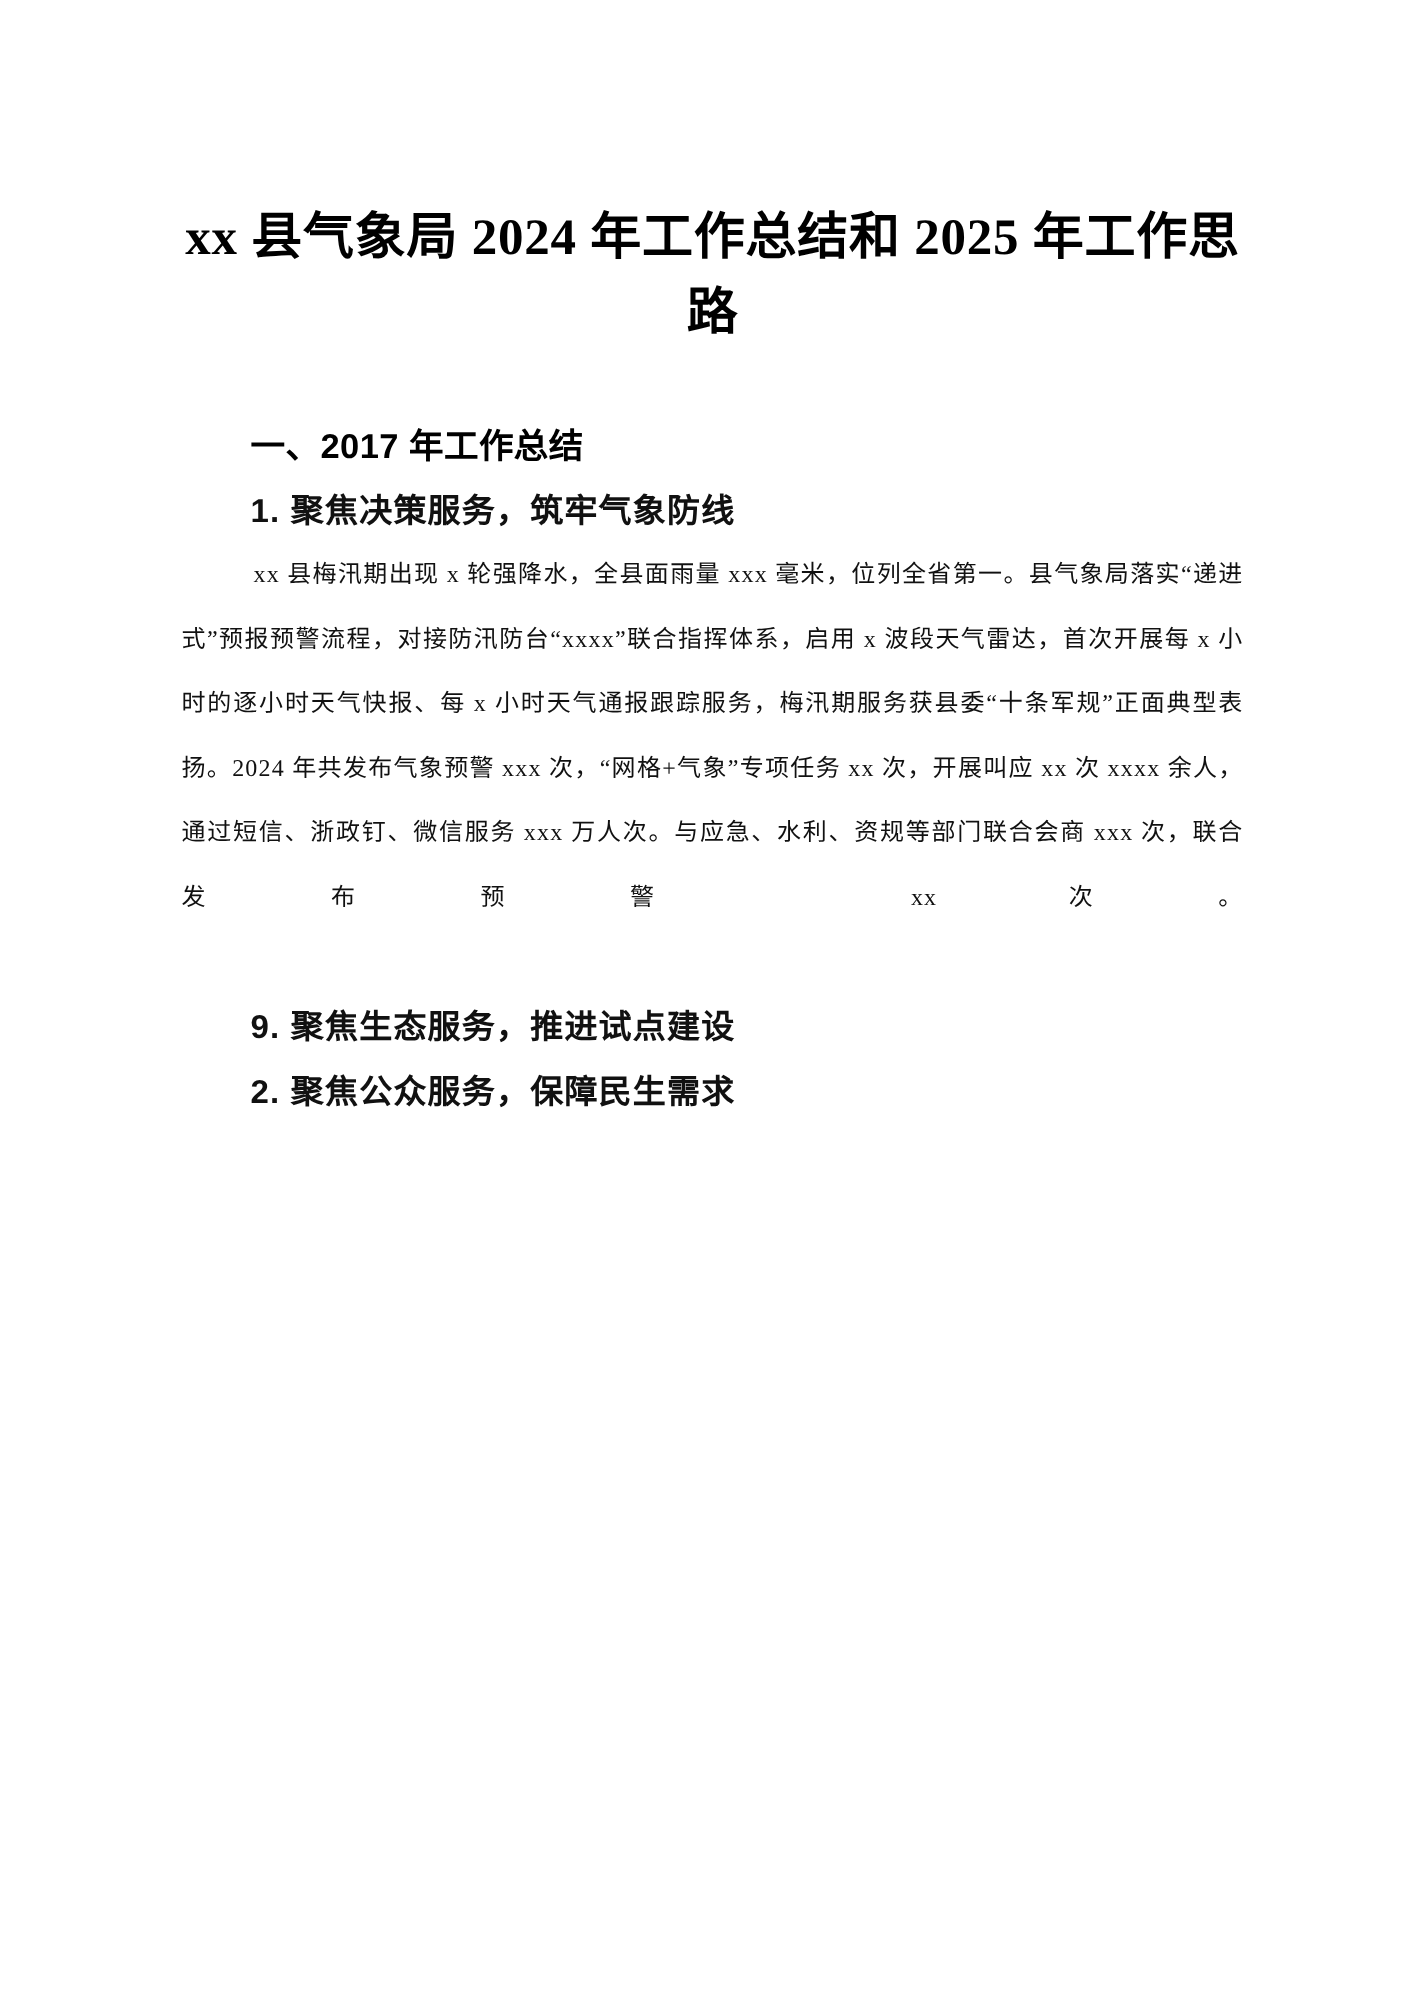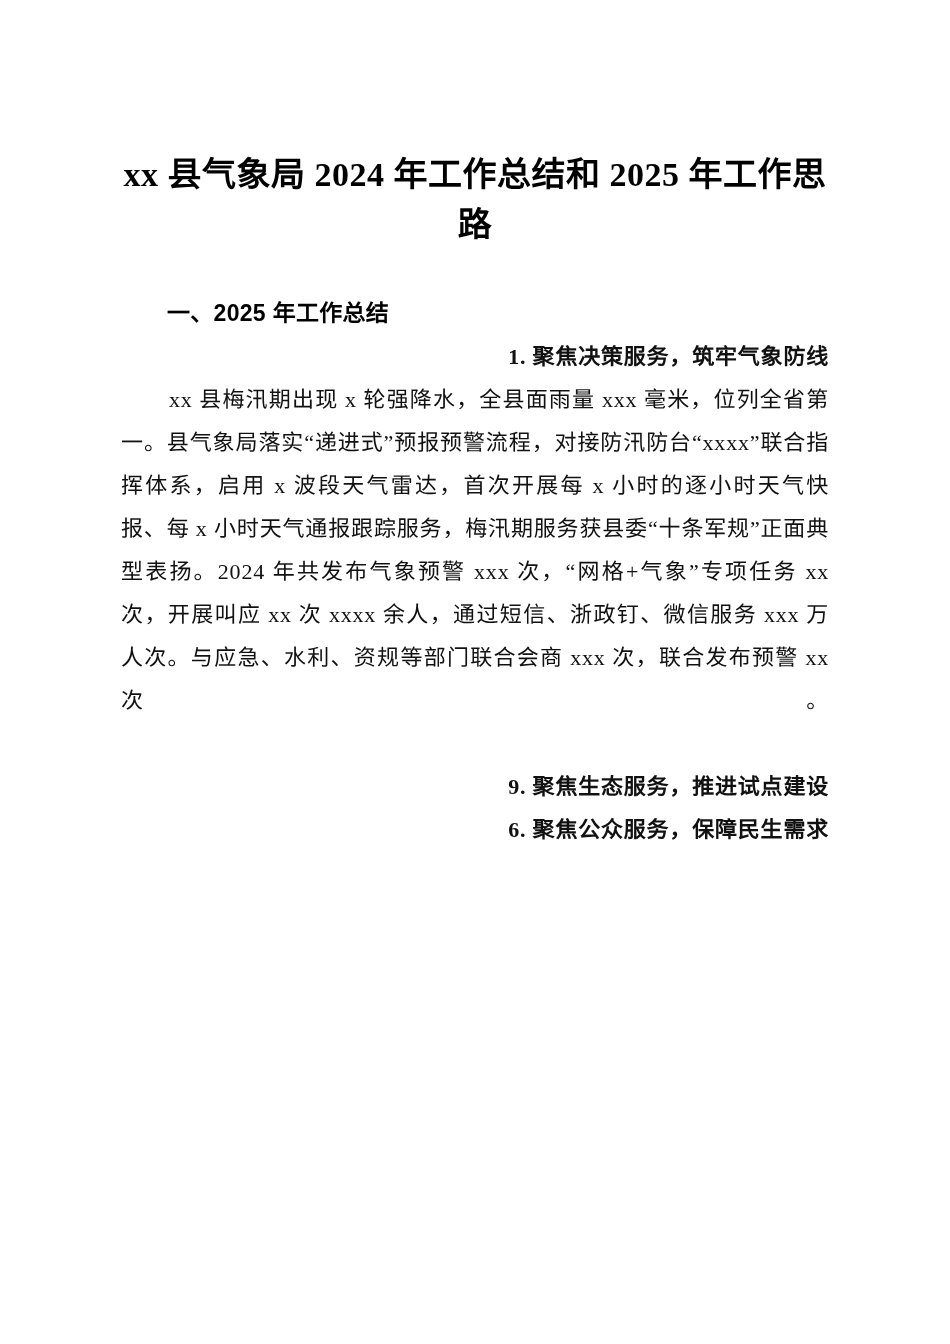--- a/index.html
+++ b/index.html
@@ -14,21 +14,21 @@
     width: 950px;
     height: 1344px;
     background: #ffffff;
     overflow: hidden;
     box-sizing: border-box;
   }
 
   .content {
     position: absolute;
     left: 121px;
-    top: 16px;
+    top: 0;
     width: 708px;
   }
 
   
   .doc-title {
     font-family: "Liberation Serif", "DejaVu Serif", serif;
     font-weight: bold;
     font-size: 34px;
     line-height: 50px;
     color: #000000;
@@ -48,34 +48,33 @@
     line-height: 43px;
     color: #000000;
     margin: 0;
     padding-top: 42px;
     text-indent: 46px;
     letter-spacing: 0.3px;
   }
 
   
   .sub-heading {
-    font-family: Liberation Serif, serif;
+    font-family: Liberation Sans, sans-serif;
     font-size: 22px;
     line-height: 43px;
     color: #111111;
     margin: 0;
     text-indent: 46px;
     letter-spacing: 0.8px;
-    text-align: right;
   }
 
   
   .body-par {
     font-family: "Liberation Serif", "DejaVu Serif", serif;
-    font-size: 22px;
+    font-size: 16px;
     line-height: 43px;
     color: #111111;
     margin: 0;
     text-indent: 48px;
     text-align: justify;
     text-justify: inter-ideograph;
     letter-spacing: 0.8px;
     word-break: break-all;
   }
 
@@ -87,25 +86,25 @@
   }
 </style>
 </head>
 <body>
 
 <div class="page">
   <div class="content">
 
     <h1 class="doc-title">xx 县气象局 2024 年工作总结和 2025 年工作思路</h1>
 
-    <h2 class="section-heading">一、2025 年工作总结</h2>
+    <h2 class="section-heading">一、2017 年工作总结</h2>
 
     <h3 class="sub-heading">1. 聚焦决策服务，筑牢气象防线</h3>
 
     <p class="body-par">xx 县梅汛期出现 x 轮强降水，全县面雨量 xxx 毫米，位列全省第一。县气象局落实“递进式”预报预警流程，对接防汛防台“xxxx”联合指挥体系，启用 x 波段天气雷达，首次开展每 x 小时的逐小时天气快报、每 x 小时天气通报跟踪服务，梅汛期服务获县委“十条军规”正面典型表扬。2024 年共发布气象预警 xxx 次，“网格+气象”专项任务 xx 次，开展叫应 xx 次 xxxx 余人，通过短信、浙政钉、微信服务 xxx 万人次。与应急、水利、资规等部门联合会商 xxx 次，联合发布预警 xx 次。</p>
 
     <h3 class="sub-heading">9. 聚焦生态服务，推进试点建设</h3>
 
 
-    <h3 class="sub-heading">6. 聚焦公众服务，保障民生需求</h3>
+    <h3 class="sub-heading">2. 聚焦公众服务，保障民生需求</h3>
 
   </div>
 </div>
 
 </body></html>

